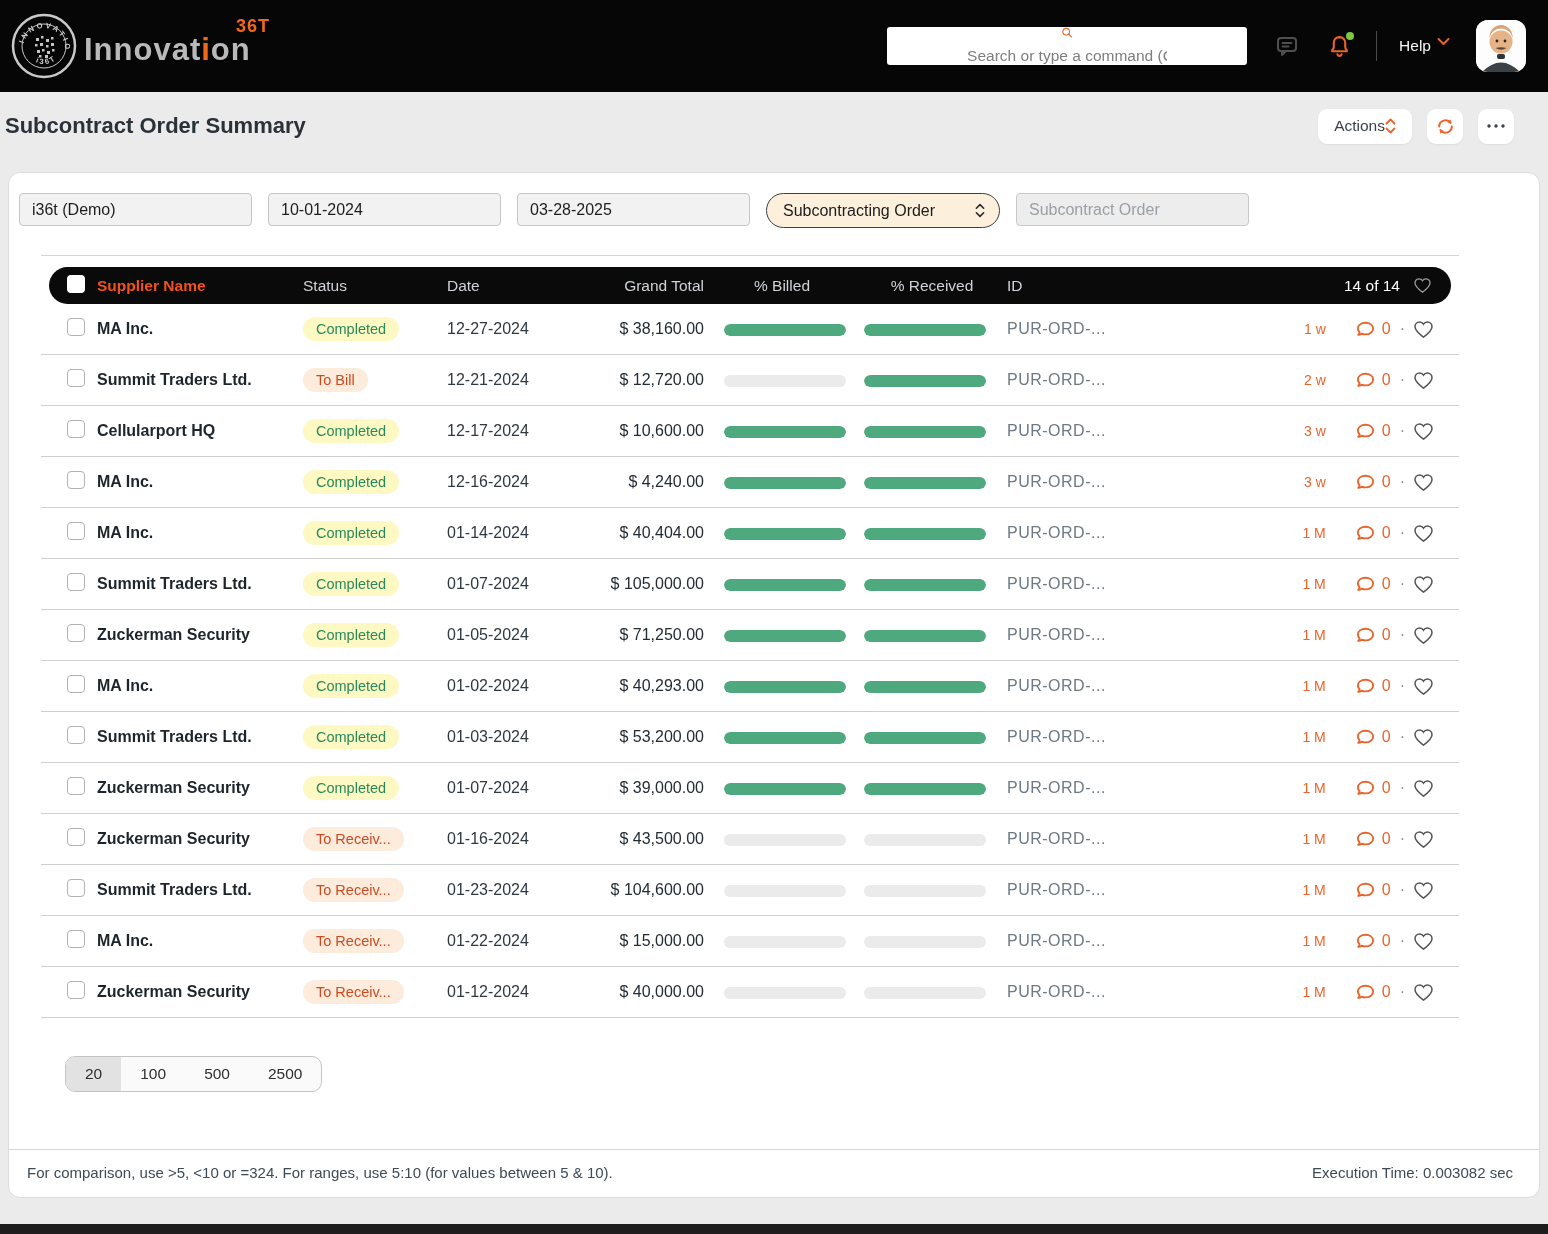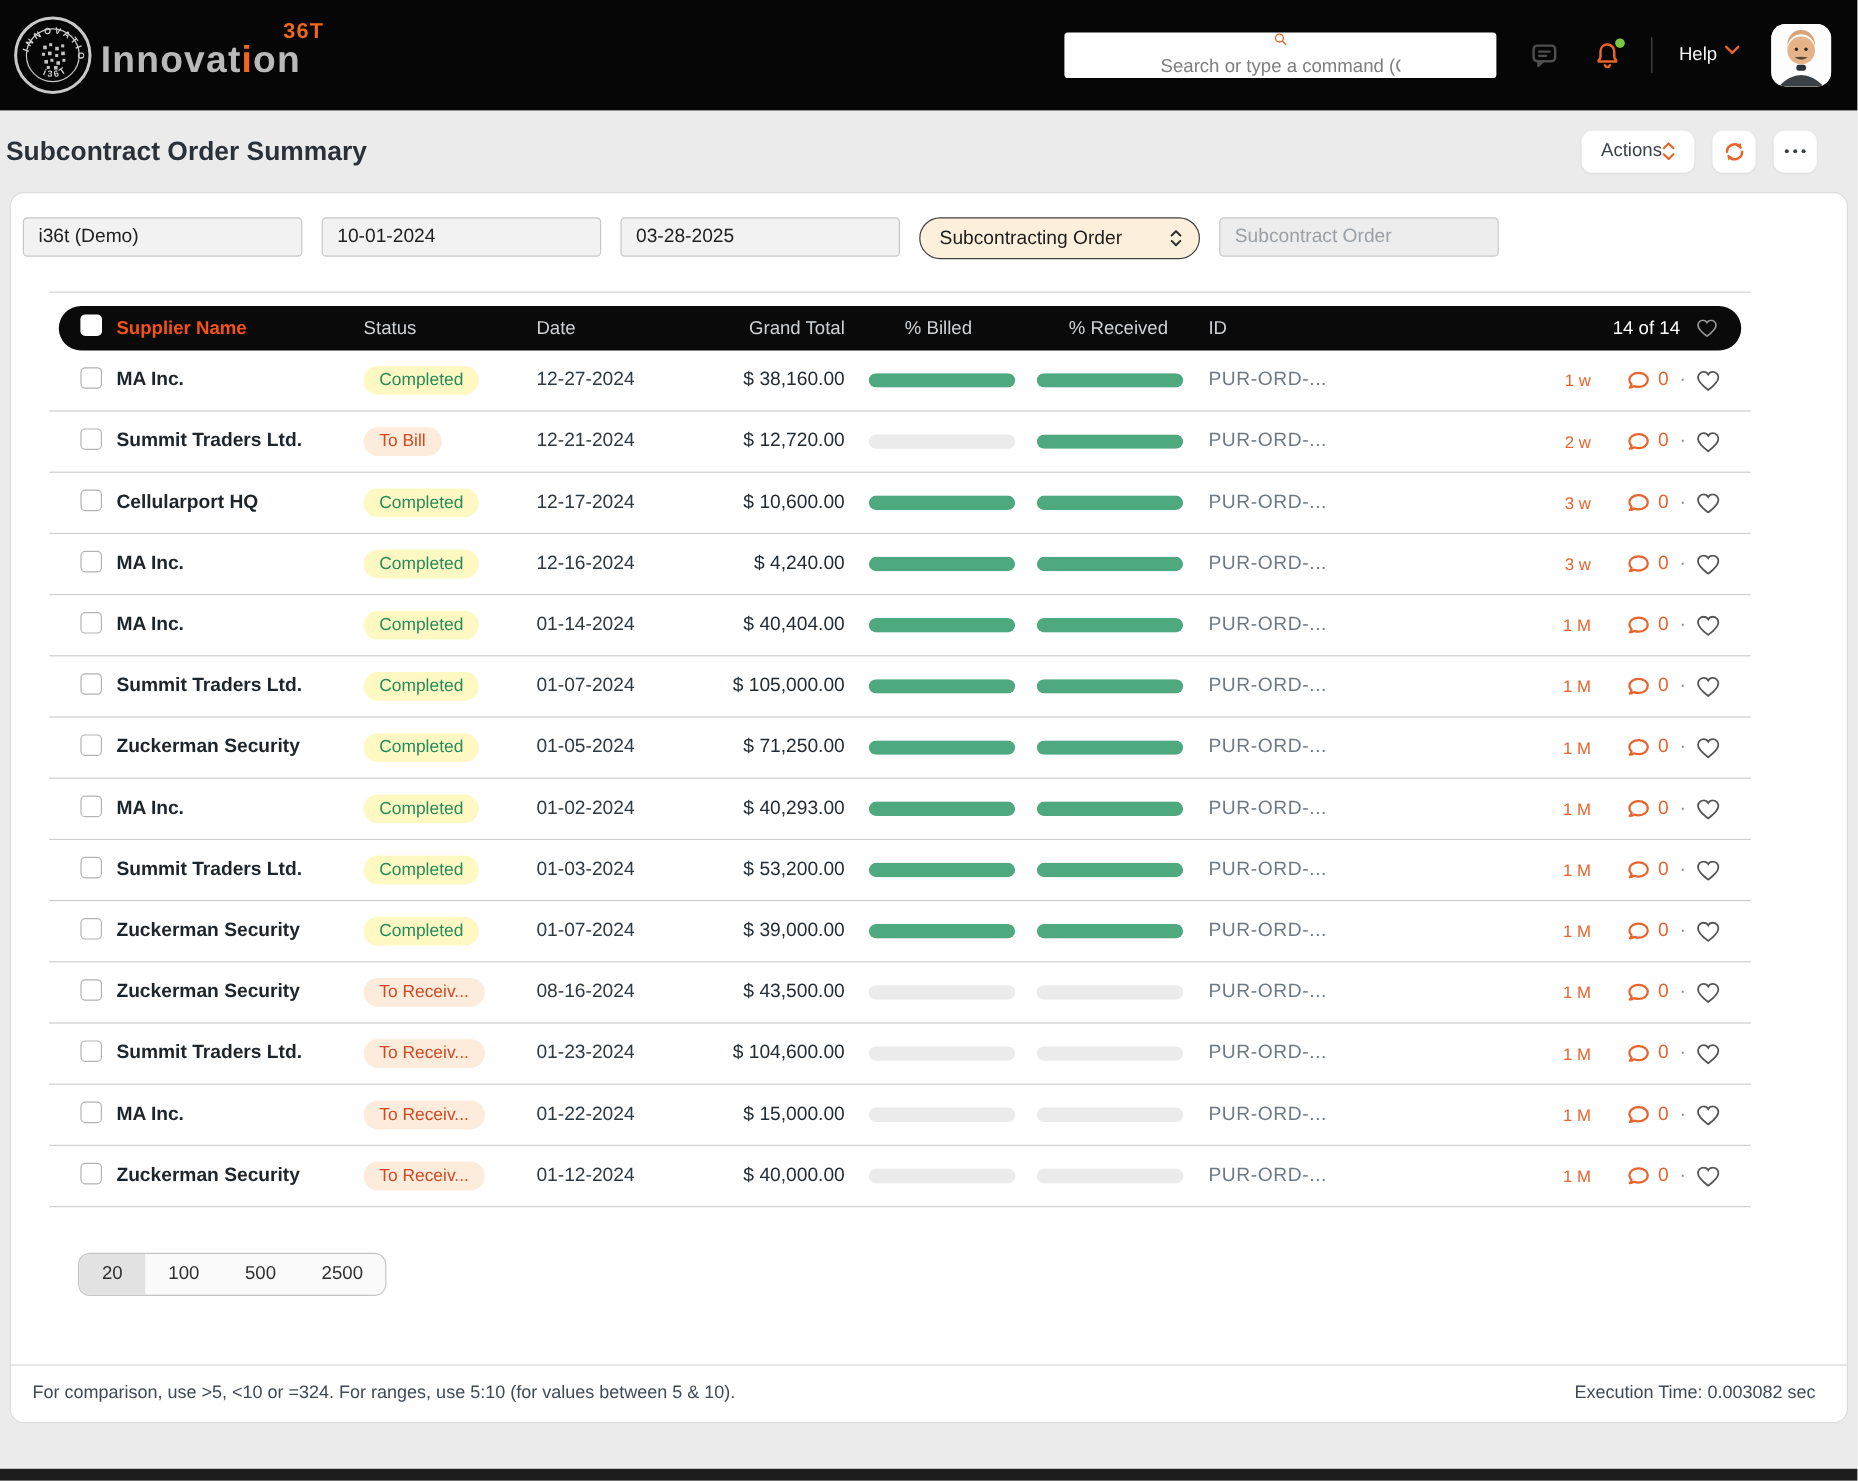--- a/index.html
+++ b/index.html
@@ -25,21 +25,21 @@
   .avatar { margin-left:26px; width:50px; height:52px; background:#fdfdfd; border-radius:12px; overflow:hidden; cursor:pointer; }
   .bell-dot { position:absolute; top:-2px; right:-2px; width:8px; height:8px; border-radius:50%; background:#7ac943; }
   
   .page-header { height:68px; display:flex; align-items:center; padding:0 34px 0 5px; }
   .page-title { font-size:22px; font-weight:bold; color:#2a3138; }
   .header-buttons { margin-left:auto; display:flex; align-items:center; gap:15px; }
   .btn { background:#fff; border:none; border-radius:9px; height:35px; display:flex; align-items:center; 
          padding:0 16px; font-size:15.5px; color:#3a4149; cursor:pointer; box-shadow:0 1px 2px rgba(0,0,0,.06); font-family:"Liberation Sans",sans-serif;}
   .btn.icon-only { width:36px; padding:0; justify-content:center; }
   
-  .card { margin:0 8px; height:1026px; background:#fff; border:1px solid #dcdcdc; border-radius:12px;
+  .card { margin:12px 8px; height:1026px; background:#fff; border:1px solid #dcdcdc; border-radius:12px;
           display:flex; flex-direction:column; overflow:hidden; }
   .filters { display:flex; gap:16px; margin:20px 0 0 10px; }
   .filter-input { width:233px; height:33px; background:#f2f2f2; border:1px solid #c6c6c6; border-radius:4px;
                   padding:0 12px; font-size:16px; font-weight:500; color:#1e1e1e; font-family:"Liberation Sans",sans-serif; }
   .filter-input::placeholder { color:#9aa0a6; font-weight:400; }
   .filter-input.placeholder-only { background:#ededed; border-color:#c9c9c9; }
   .filter-select { width:234px; height:35px; background:#fcf0dc; border:1px solid #3f3f3f; border-radius:18px;
                    display:flex; align-items:center; justify-content:space-between; padding:0 14px 0 16px;
                    font-size:16px; font-weight:500; color:#1c1c1c; cursor:pointer; }
   
@@ -471,21 +471,21 @@
       <svg width="19" height="17" viewBox="0 0 20 18">
         <path d="M10 17 C4 12.5 1 9.5 1 6 C1 3.3 3.2 1 6 1 C7.7 1 9.2 1.9 10 3.3 C10.8 1.9 12.3 1 14 1 C16.8 1 19 3.3 19 6 C19 9.5 16 12.5 10 17 Z" fill="none" stroke="#555" stroke-width="1.6"></path>
       </svg>
     </div>
   </div>
 
   <div class="grid trow">
     <div><span class="check empty"></span></div>
     <div class="c-supplier">Zuckerman Security</div>
     <div><span class="badge warning">To Receiv...</span></div>
-    <div class="c-date">08-16-2024</div>
+    <div class="c-date">01-16-2024</div>
     <div class="c-total">$ 43,500.00</div>
     <div class="c-bar billed"><span class="track"><span class="fill" style="width: 0%;"></span></span></div>
     <div class="c-bar received"><span class="track"><span class="fill" style="width: 0%;"></span></span></div>
     <div class="c-id">PUR-ORD-...</div>
     <div class="c-right">
       <span class="age">1 M</span>
       <span class="comment-wrap">
         <svg width="19" height="17" viewBox="0 0 22 20">
           <path d="M11 2 C5.9 2 2 5 2 8.8 C2 10.5 2.8 12 4.1 13.2 C3.9 14.4 3.3 15.5 2.4 16.4 C4 16.3 5.4 15.8 6.5 15 C7.9 15.5 9.4 15.8 11 15.8 C16.1 15.8 20 12.7 20 8.8 C20 5 16.1 2 11 2 Z" fill="none" stroke="#e8642c" stroke-width="2.2" stroke-linejoin="round"></path>
         </svg>

